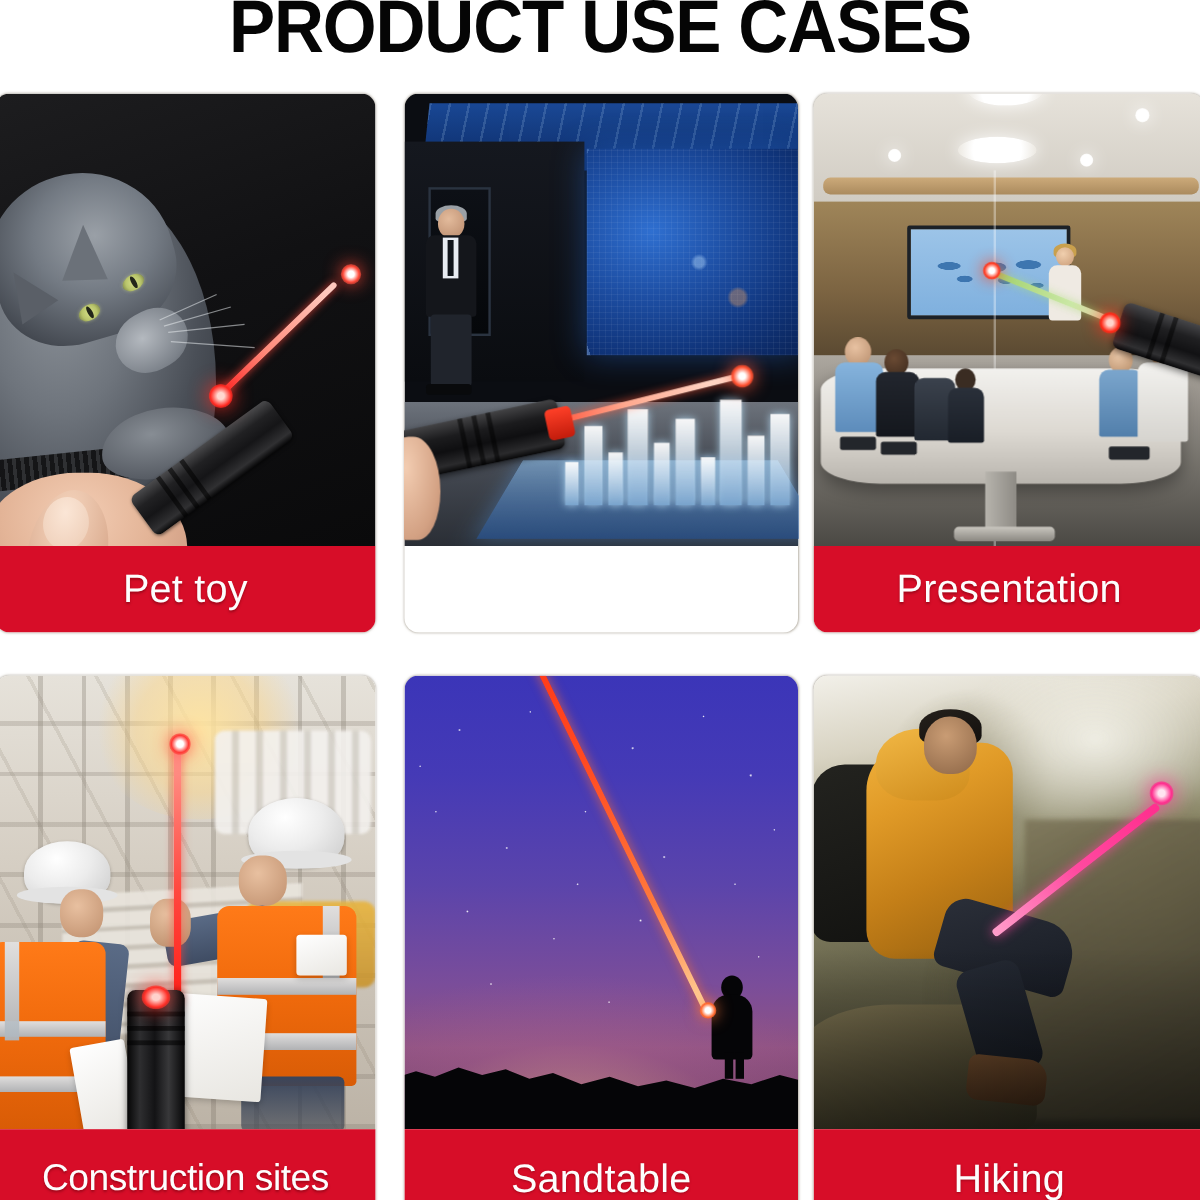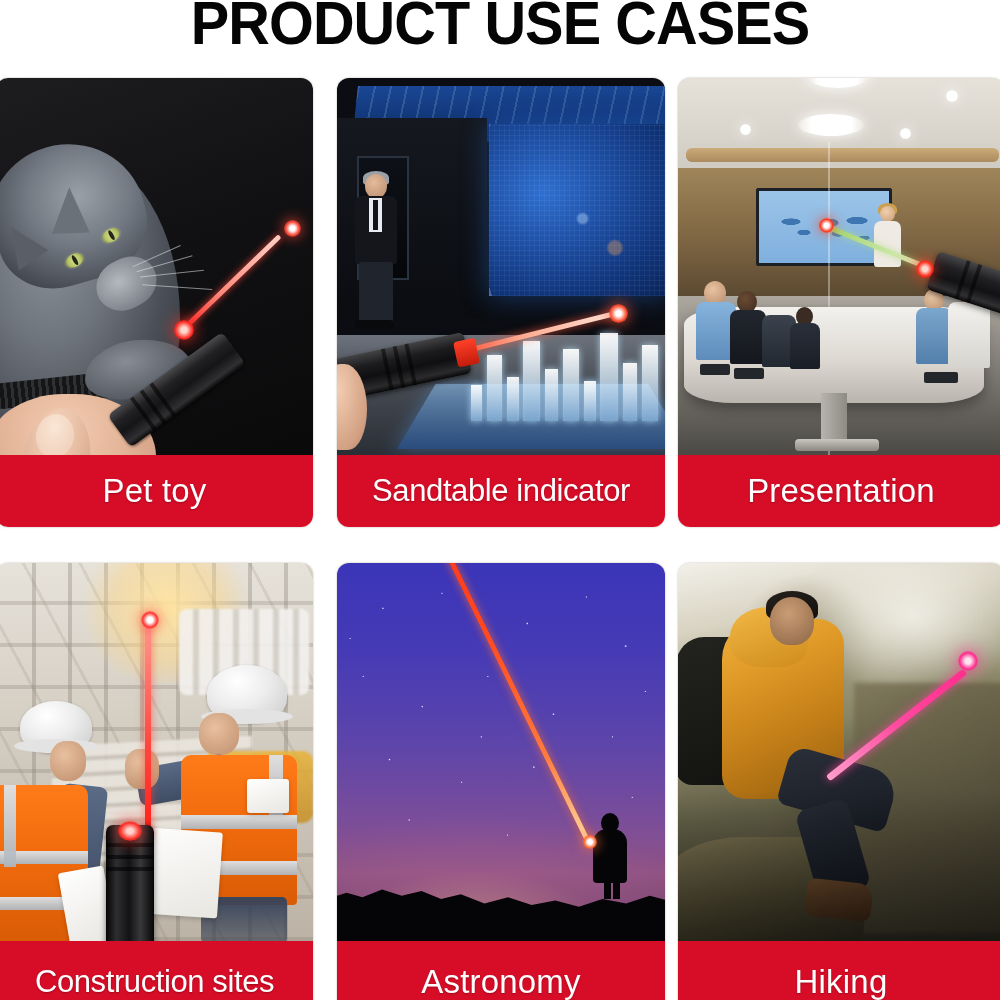--- a/index.html
+++ b/index.html
@@ -452,23 +452,20 @@
           <div style="position:absolute;left:68px;top:0;bottom:0;width:4px;background:rgba(0,0,0,0.5);"></div>
           <div style="position:absolute;left:80px;top:0;bottom:0;width:4px;background:rgba(0,0,0,0.5);"></div>
           <div style="position:absolute;right:-10px;top:8px;width:22px;height:26px;border-radius:4px;
                background:linear-gradient(180deg,#ff4028,#c31c0c);"></div>
         </div>
         <div style="position:absolute;left:-18px;top:286px;width:48px;height:86px;
              background:radial-gradient(ellipse at 40% 30%,#f3cdb2,#d3a183 70%,#b3836a);
              border-radius:46% 48% 40% 42%/52% 54% 48% 46%;"></div>
       </div>
     </div>
-    <div class="label">
-      <span class="label-text tight">Sandtable indicator</span>
-    </div>
   </div>
 
   <div class="card r1 c3">
     <div class="photo">
       <div class="scene s3">
         <div class="ceiling"></div>
         <div class="light" style="left:128px;top:-16px;width:64px;height:26px;"></div>
         <div class="light" style="left:120px;top:36px;width:66px;height:22px;"></div>
         <div class="light" style="left:62px;top:46px;width:11px;height:11px;"></div>
         <div class="light" style="left:222px;top:50px;width:11px;height:11px;"></div>
@@ -613,21 +610,21 @@
         <div class="beam" style="left:252px;top:278px;width:330px;height:5px;
                     background:linear-gradient(90deg,#ffd9a0,#ff7a3c 30%,#ff4a22 70%,#ff3a18);
                     transform:rotate(-116deg);transform-origin:0 50%;
                     box-shadow:0 0 9px rgba(255,110,50,0.8);"></div>
         <div class="dot" style="left:246px;top:272px;width:14px;height:14px;
                     background:radial-gradient(circle,#fff 0 24%,#ff6a30 58%,rgba(255,106,48,0) 100%);
                     box-shadow:0 0 13px rgba(255,120,60,0.9);"></div>
       </div>
     </div>
     <div class="label">
-      <span class="label-text">Astronomy</span>
+      <span class="label-text">Sandtable</span>
     </div>
   </div>
 
   <div class="card r2 c3b">
     <div class="photo">
       <div class="scene s6">
         <div class="bgblur"></div>
         <div class="cliff"></div>
         <div class="rock"></div>
         <div class="pack"></div>

